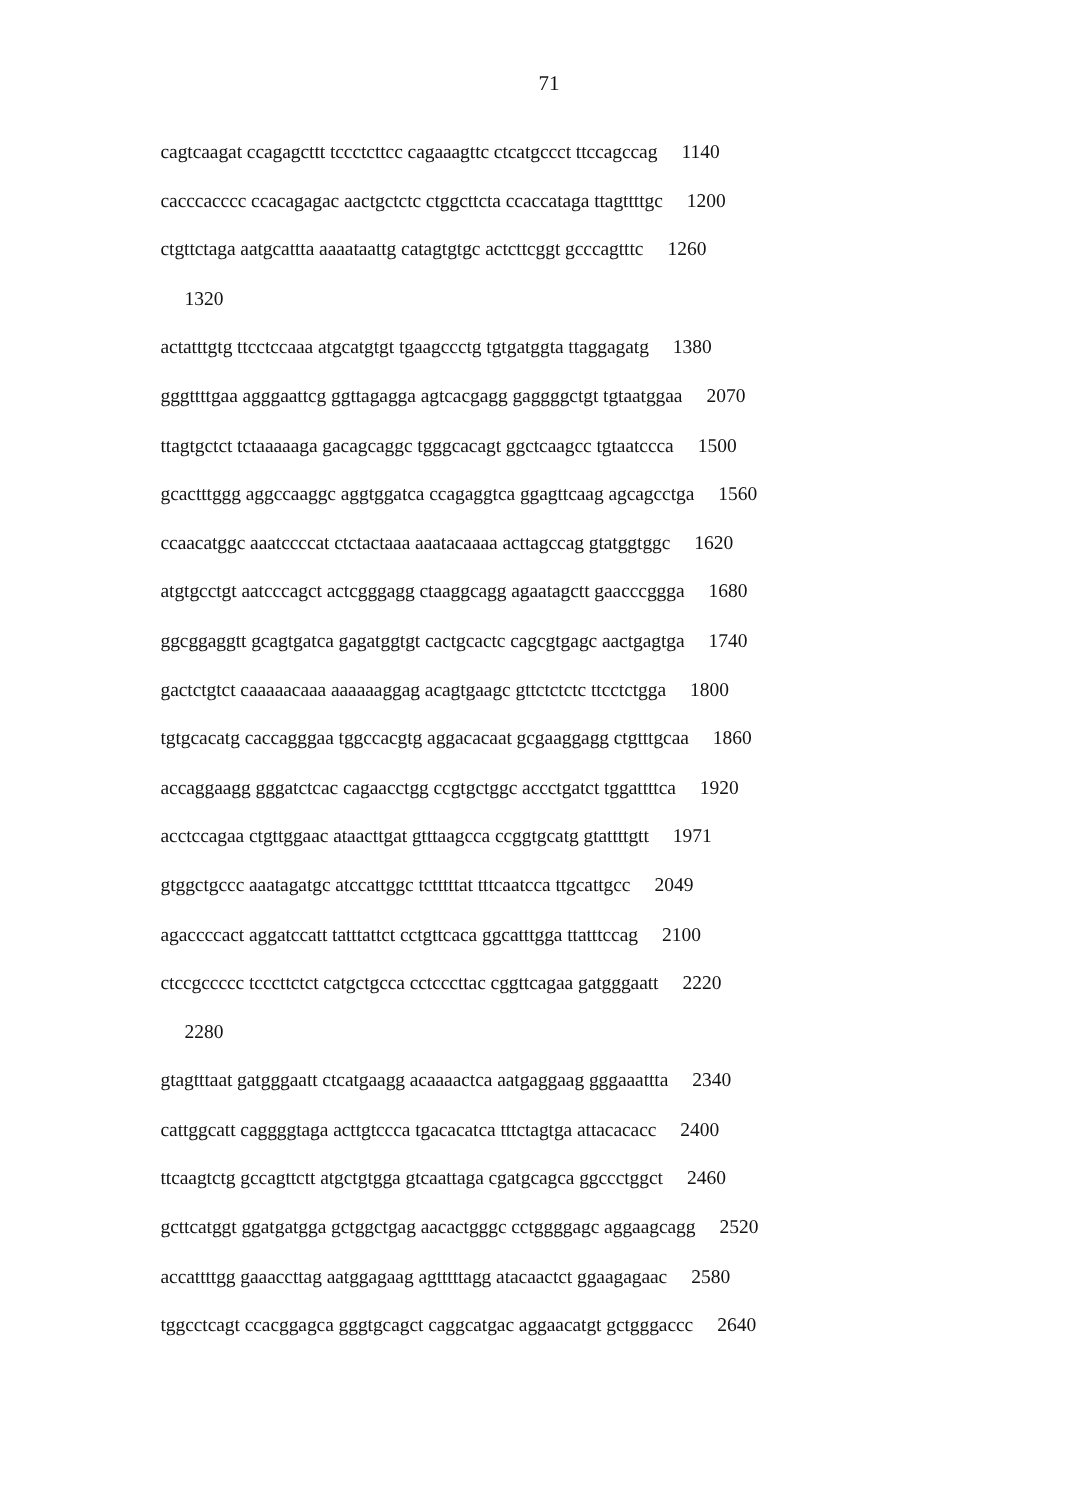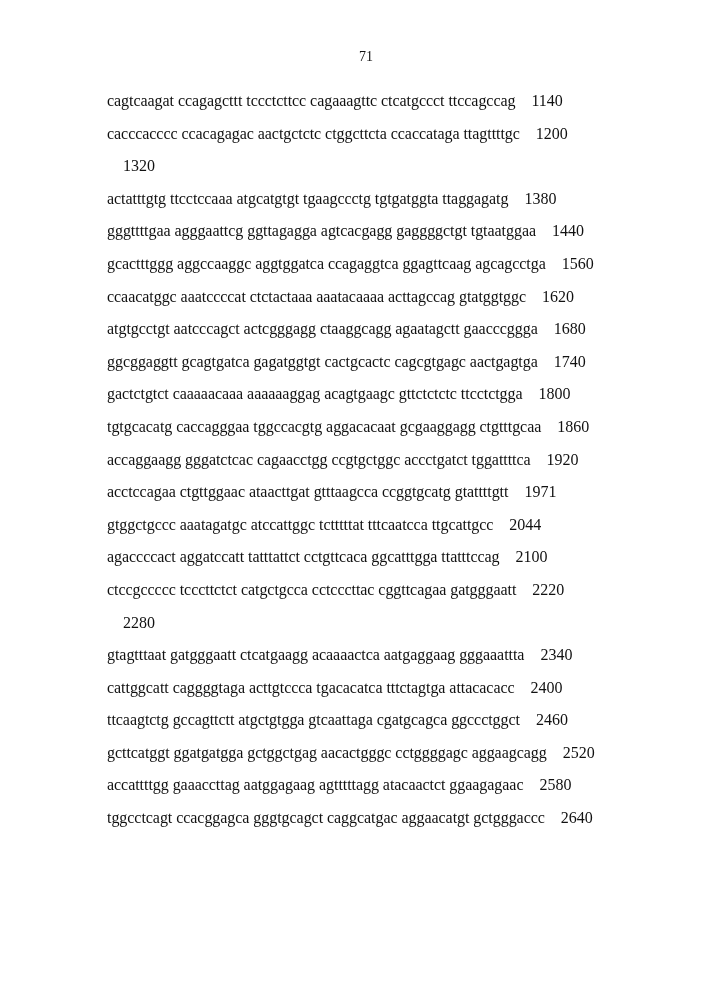--- a/index.html
+++ b/index.html
@@ -1,48 +1,56 @@
 <!DOCTYPE html>
 <html><head>
 <meta charset="utf-8">
 <style>
   html, body { margin: 0; padding: 0; background: #ffffff; }
   body { width: 718px; height: 1000px; position: relative; overflow: hidden;
          font-family: "Liberation Serif", "DejaVu Serif", serif; color: #111; }
   .page-number { position: absolute; top: 49px; left: 0; width: 732px; text-align: center;
                  font-size: 14px; }
   .seq-list { position: absolute; top: 92px; left: 107px; margin: 0; padding: 0; list-style: none; }
-  .seq-line { height: 32.6px; line-height: 18px; font-size: 16px; white-space: nowrap; display: flex; text-align: right; }
+  .seq-line { height: 32.6px; line-height: 18px; font-size: 13px; white-space: nowrap; display: flex; text-align: right; }
   .seq-text { word-spacing: 0px; letter-spacing: -0.05px; }
   .seq-pos { margin-left: 16px; }
 </style>
 </head>
 <body>
 
 <div class="page-number">71</div>
 
 <ul class="seq-list">
   <li class="seq-line">
       <span class="seq-text">cagtcaagat ccagagcttt tccctcttcc cagaaagttc ctcatgccct ttccagccag</span>
       <span class="seq-pos">1140</span>
     </li>
   <li class="seq-line">
       <span class="seq-text">cacccacccc ccacagagac aactgctctc ctggcttcta ccaccataga ttagttttgc</span>
       <span class="seq-pos">1200</span>
     </li>
   <li class="seq-line">
+      <span class="seq-text">ctgttctaga aatgcattta aaaataattg catagtgtgc actcttcggt gcccagtttc</span>
+      <span class="seq-pos">1260</span>
+    </li>
+  <li class="seq-line">
       <span class="seq-pos">1320</span>
     </li>
   <li class="seq-line">
       <span class="seq-text">actatttgtg ttcctccaaa atgcatgtgt tgaagccctg tgtgatggta ttaggagatg</span>
       <span class="seq-pos">1380</span>
     </li>
   <li class="seq-line">
       <span class="seq-text">gggttttgaa agggaattcg ggttagagga agtcacgagg gaggggctgt tgtaatggaa</span>
-      <span class="seq-pos">1440</span>
+      <span class="seq-pos">2070</span>
+    </li>
+  <li class="seq-line">
+      <span class="seq-text">ttagtgctct tctaaaaaga gacagcaggc tgggcacagt ggctcaagcc tgtaatccca</span>
+      <span class="seq-pos">1500</span>
     </li>
   <li class="seq-line">
       <span class="seq-text">gcactttggg aggccaaggc aggtggatca ccagaggtca ggagttcaag agcagcctga</span>
       <span class="seq-pos">1560</span>
     </li>
   <li class="seq-line">
       <span class="seq-text">ccaacatggc aaatccccat ctctactaaa aaatacaaaa acttagccag gtatggtggc</span>
       <span class="seq-pos">1620</span>
     </li>
   <li class="seq-line">
@@ -64,21 +72,21 @@
   <li class="seq-line">
       <span class="seq-text">accaggaagg gggatctcac cagaacctgg ccgtgctggc accctgatct tggattttca</span>
       <span class="seq-pos">1920</span>
     </li>
   <li class="seq-line">
       <span class="seq-text">acctccagaa ctgttggaac ataacttgat gtttaagcca ccggtgcatg gtattttgtt</span>
       <span class="seq-pos">1971</span>
     </li>
   <li class="seq-line">
       <span class="seq-text">gtggctgccc aaatagatgc atccattggc tctttttat tttcaatcca ttgcattgcc</span>
-      <span class="seq-pos">2044</span>
+      <span class="seq-pos">2049</span>
     </li>
   <li class="seq-line">
       <span class="seq-text">agaccccact aggatccatt tatttattct cctgttcaca ggcatttgga ttatttccag</span>
       <span class="seq-pos">2100</span>
     </li>
   <li class="seq-line">
       <span class="seq-text">ctccgccccc tcccttctct catgctgcca cctcccttac cggttcagaa gatgggaatt</span>
       <span class="seq-pos">2220</span>
     </li>
   <li class="seq-line">

